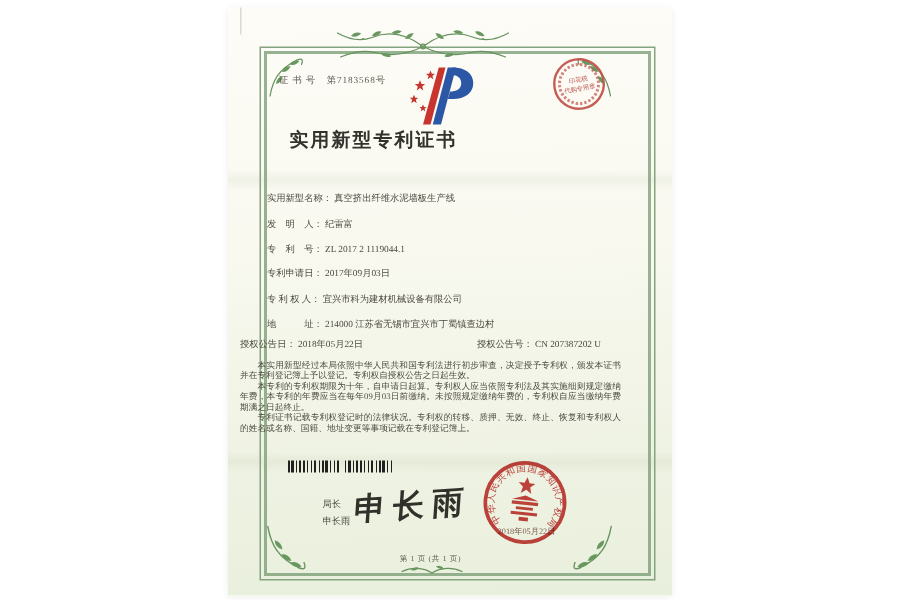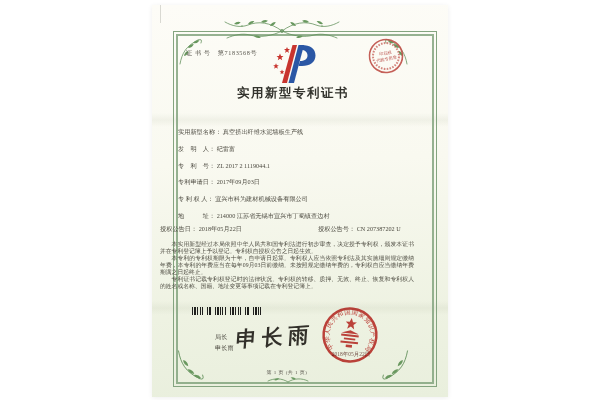--- a/index.html
+++ b/index.html
@@ -18,21 +18,21 @@
   .garland{position:absolute;left:66px;top:13px;width:128px;height:24px;}
   .corner{position:absolute;width:26px;height:30px;}
   .c-tl{left:25px;top:30px;}
   .c-tr{left:232px;top:30px;transform:scaleX(-1);}
   .c-bl{left:25px;top:347px;transform:scaleY(-1) scale(1.15);}
   .c-br{left:231px;top:347px;transform:scale(-1,-1) scale(1.15);}
   .sprig{position:absolute;left:112px;top:370px;width:48px;height:14px;}
   .certno{position:absolute;left:34px;top:44px;font-size:6.2px;letter-spacing:.6px;color:#5b5950;}
   .certno .num{margin-left:5px;}
   .logo{position:absolute;left:118px;top:36px;width:46px;height:46px;}
-  .title{position:absolute;left:41px;top:80px;width:200px;text-align:center;
+  .title{position:absolute;left:41px;top:80px;width:200px;text-align:left;
          font-size:12.5px;font-weight:700;letter-spacing:1.5px;color:#33332d;}
   .stamp{position:absolute;left:215px;top:32px;width:38px;height:38px;transform:rotate(-10deg);opacity:.92;}
   .row{position:absolute;left:26px;font-size:6.2px;color:#4c4a40;white-space:nowrap;}
   .lab::after{content:"：";}
   .grant-left{position:absolute;left:8px;top:220px;font-size:6.2px;color:#4c4a40;white-space:nowrap;}
   .grant-right{position:absolute;left:166px;top:220px;font-size:6.2px;color:#4c4a40;white-space:nowrap;}
   .paras{position:absolute;left:8px;top:236px;width:254px;font-size:5.8px;line-height:7px;
          color:#4e4c42;text-align:justify;}
   .paras p{margin:0;text-indent:2em;}
   .barcode{position:absolute;left:40px;top:302px;width:70px;height:8px;

